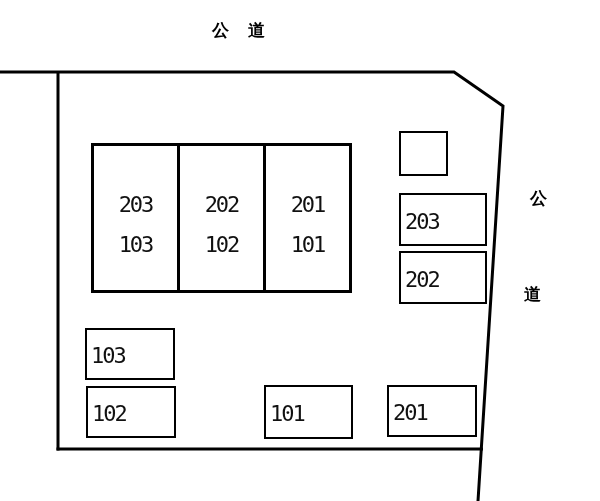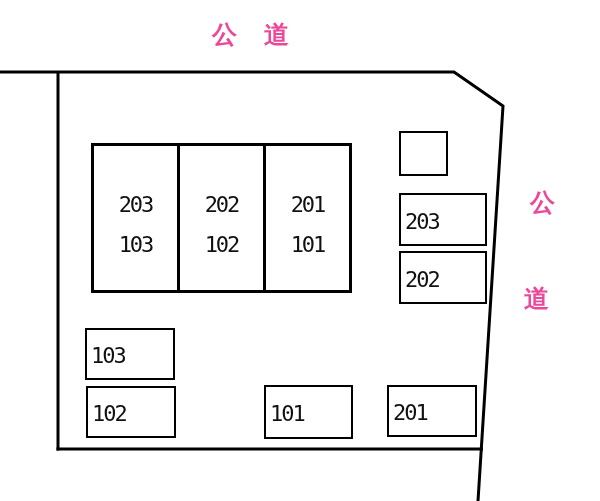--- a/index.html
+++ b/index.html
@@ -17,23 +17,23 @@
   #boundary-svg{
     position:absolute;
     left:0;top:0;
     width:600px;height:501px;
   }
   
   .kanji{
     position:absolute;
     font-family:"DejaVu Sans","Liberation Sans",sans-serif;
     font-weight:bold;
-    font-size:25px;
+    font-size:17px;
     line-height:1;
-    color:#ec4899;
+    color:#000000;
     white-space:pre;
   }
   #road-top{left:212px;top:22px;letter-spacing:1px;}
   #road-right-upper{left:530px;top:190px;}
   #road-right-lower{left:524px;top:286px;}
   
   .num{
     font-family:"DejaVu Sans Mono","Liberation Mono",monospace;
     font-size:22px;
     letter-spacing:-2px;

